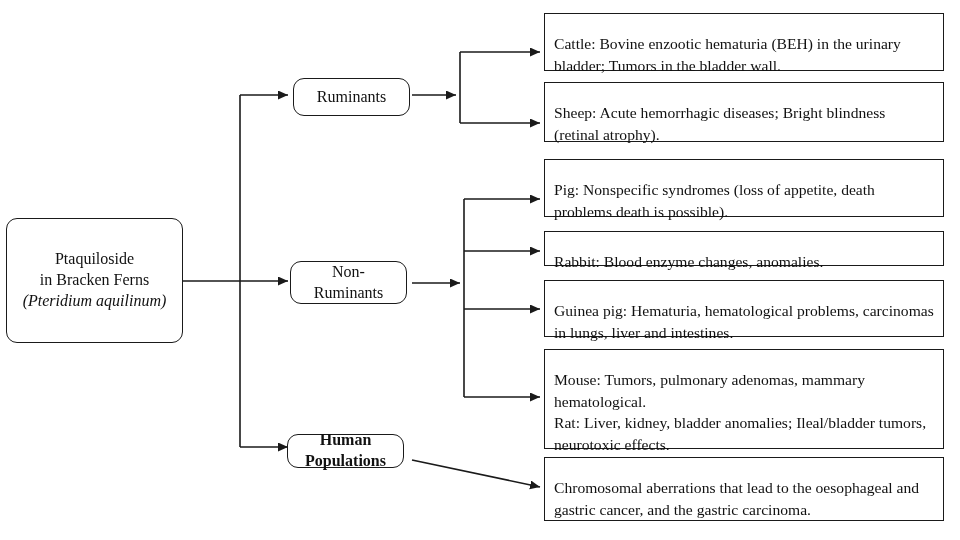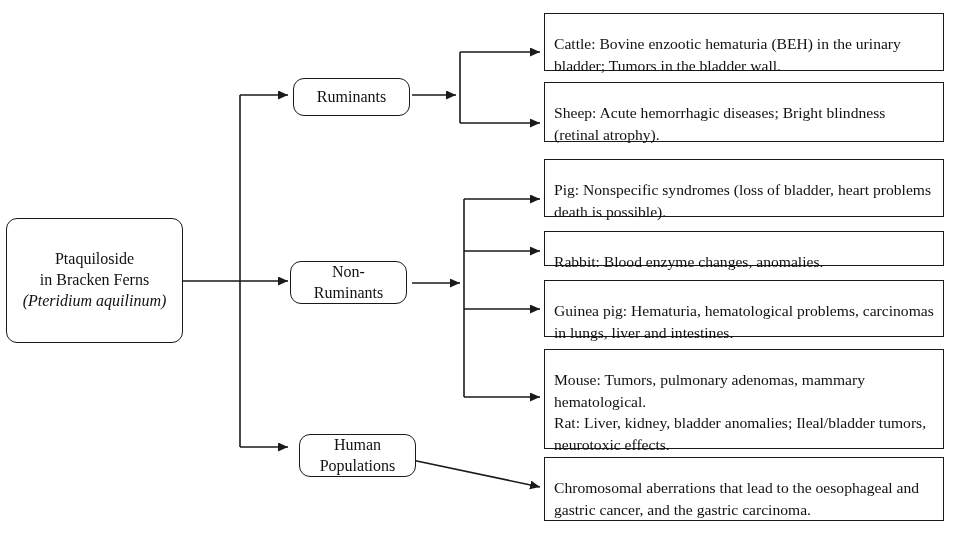--- a/index.html
+++ b/index.html
@@ -40,21 +40,21 @@
     text-align: left;
   }
   .root-box {
     left: 6px; top: 218px;
     width: 177px; height: 125px;
     font-size: 16px;
   }
   .latin { font-style: italic; }
   .box-ruminants      { left: 293px; top: 78px;  width: 117px; height: 38px; }
   .box-non-ruminants  { left: 290px; top: 261px; width: 117px; height: 43px; }
-  .box-human          { left: 299px; top: 434px; width: 117px; height: 43px; }
+  .box-human          { left: 287px; top: 434px; width: 117px; height: 34px; font-weight: bold; }
   .box-cattle         { left: 544px; top: 13px;  width: 400px; height: 58px; }
   .box-sheep          { left: 544px; top: 82px;  width: 400px; height: 60px; }
   .box-pig            { left: 544px; top: 159px; width: 400px; height: 58px; }
   .box-rabbit         { left: 544px; top: 231px; width: 400px; height: 35px; }
   .box-guinea-pig     { left: 544px; top: 280px; width: 400px; height: 57px; }
   .box-mouse-rat      { left: 544px; top: 349px; width: 400px; height: 100px; }
   .box-chromosomal    { left: 544px; top: 457px; width: 400px; height: 64px; }
 </style>
 </head>
 <body>
@@ -114,21 +114,21 @@
 
   <div class="node detail-box box-cattle">
     <span>Cattle: Bovine enzootic hematuria (BEH) in the urinary bladder; Tumors in the bladder wall.</span>
   </div>
 
   <div class="node detail-box box-sheep">
     <span>Sheep: Acute hemorrhagic diseases; Bright blindness (retinal atrophy).</span>
   </div>
 
   <div class="node detail-box box-pig">
-    <span>Pig: Nonspecific syndromes (loss of bladder, heart problems death is possible).</span>
+    <span>Pig: Nonspecific syndromes (loss of appetite, death problems death is possible).</span>
   </div>
 
   <div class="node detail-box box-rabbit">
     <span>Rabbit: Blood enzyme changes, anomalies.</span>
   </div>
 
   <div class="node detail-box box-guinea-pig">
     <span>Guinea pig: Hematuria, hematological problems, carcinomas in lungs, liver and intestines.</span>
   </div>
 

